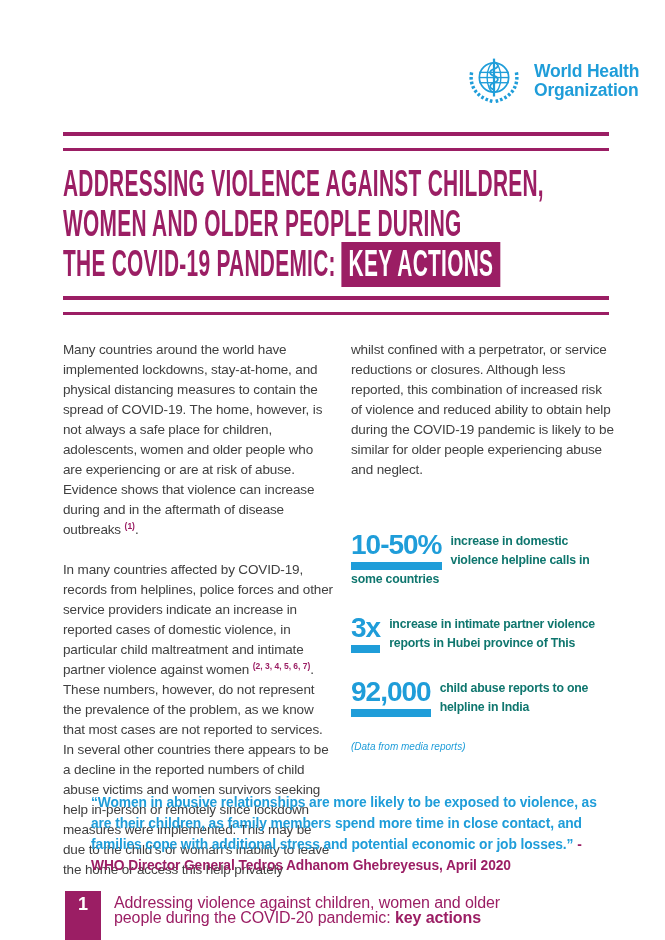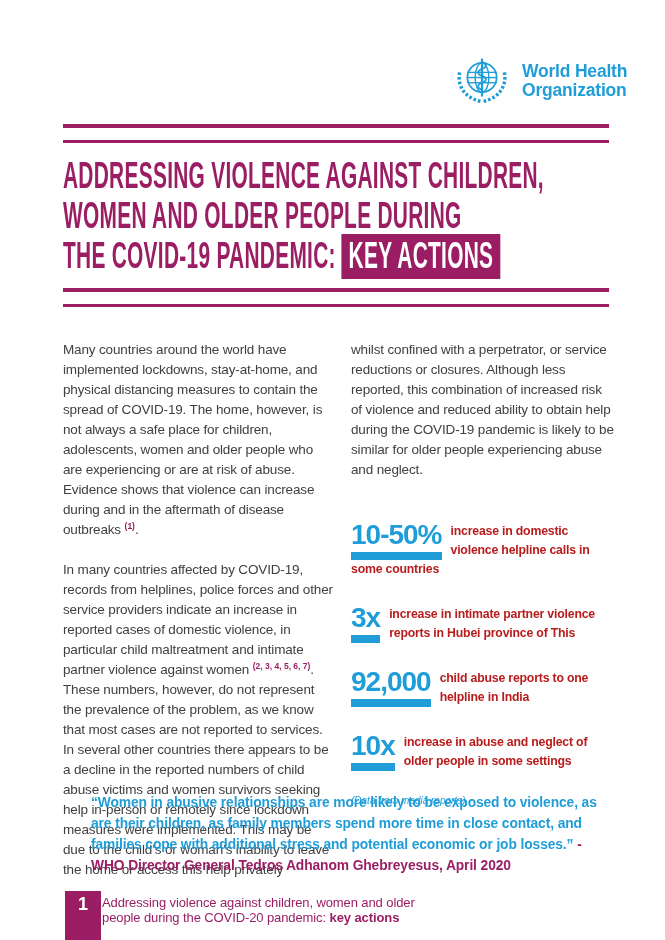--- a/index.html
+++ b/index.html
@@ -2,57 +2,57 @@
 <html><head>
 <meta charset="utf-8">
 <style>
   html,body { margin:0; padding:0; background:#ffffff; }
   .page {
     position:relative; width:665px; height:940px; background:#ffffff;
     font-family:"Liberation Sans", sans-serif; overflow:hidden;
   }
 
   
-  .logo { position:absolute; top:50px; left:450px; display:flex; align-items:center; }
+  .logo { position:absolute; top:50px; left:462px; display:flex; align-items:center; }
   .logo-emblem { width:64px; height:62px; margin-right:8px; }
   .logo-text { color:#1F9DD9; font-weight:bold; font-size:17.5px; line-height:19px; letter-spacing:-0.2px; }
 
   
-  .title-block { position:absolute; top:124px; left:63px; width:546px; }
+  .title-block { position:absolute; top:132px; left:63px; width:546px; }
   .double-rule { height:12px; border-top:4px solid #9B1E64; border-bottom:3px solid #9B1E64; }
   .title-lines { margin:13px 0 12px 0; }
   .title-line {
     color:#9B1E64; font-weight:bold; font-size:36px; line-height:40px;
     white-space:nowrap; transform:scaleX(0.58); transform-origin:0 50%;
     letter-spacing:0.5px;
   }
   .ka-box { background:#9B1E64; color:#ffffff; padding:1px 12px 3px 12px; margin-left:10px; }
 
   
   .columns { position:absolute; top:340px; left:63px; width:552px; display:flex; }
   .col-left  { width:272px; margin-right:16px; }
   .col-right { width:264px; }
   .body-p {
     margin:0 0 20px 0; color:#404040; font-size:13.5px; line-height:20px;
     letter-spacing:-0.15px;
   }
   .fnref { color:#9B1E64; font-weight:bold; font-size:8.5px; vertical-align:super; line-height:0; letter-spacing:0; }
 
   
-  .stats { margin-top:40px; }
+  .stats { margin-top:50px; }
   .stat { margin-bottom:24px; overflow:hidden; }
   .stat::after { content:""; display:block; clear:none; }
   .stat-float { float:left; margin-right:9px; }
   .stat-num {
     color:#1F9DD9; font-weight:bold; font-size:28px; line-height:30px;
     letter-spacing:-1px; white-space:nowrap;
   }
   .stat-bar { height:8px; background:#1F9DD9; margin-top:2px; }
   .stat-label {
-    color:#b91c1c; font-weight:bold; font-size:12.3px; line-height:19px;
+    color:#0f766e; font-weight:bold; font-size:12.3px; line-height:19px;
     letter-spacing:-0.2px; padding-top:2px;
   }
   .stats-note { color:#1F9DD9; font-style:italic; font-size:10px; margin-top:2px; }
 
   
   .quote { position:absolute; top:792px; left:63px; width:548px; display:flex;align-items:center; }
   .quote-bars { display:flex; margin-right:14px; }
   .quote-bar { width:4px; background:#9B1E64; margin-right:3px; }
   .quote-text {
     color:#1F9DD9; font-weight:bold; font-size:13.8px; line-height:21px;
@@ -61,21 +61,21 @@
   .quote-attr { color:#9B1E64; }
 
   
   .footer { position:absolute; left:65px; top:891px; display:flex; }
   .page-num-box {
     width:36px; height:49px; background:#9B1E64; color:#ffffff;
     font-weight:bold; font-size:18px; text-align:center; padding-top:3px;
     box-sizing:border-box;
   }
   .footer-text {
-    margin-left:1px; margin-top:4px; color:#9B1E64; font-size:13px; line-height:15px;
+    margin-left:13px; margin-top:4px; color:#9B1E64; font-size:16px; line-height:15px;
     letter-spacing:-0.1px;
   }
   .footer-bold { font-weight:bold; }
 </style>
 </head>
 <body>
 
 <div class="page">
 
   <div class="logo">
@@ -140,27 +140,20 @@
         </div>
 
         <div class="stat">
           <div class="stat-float">
             <div class="stat-num">92,000</div>
             <div class="stat-bar"></div>
           </div>
           <div class="stat-label">child abuse reports to one helpline in India</div>
         </div>
 
-        <div class="stat">
-          <div class="stat-float">
-            <div class="stat-num">10x</div>
-            <div class="stat-bar"></div>
-          </div>
-          <div class="stat-label">increase in abuse and neglect of older people in some settings</div>
-        </div>
 
         <div class="stats-note">(Data from media reports)</div>
       </div>
     </div>
   </div>
 
   <div class="quote">
     <div class="quote-bars">
       <div class="quote-bar"></div>
       <div class="quote-bar"></div>

